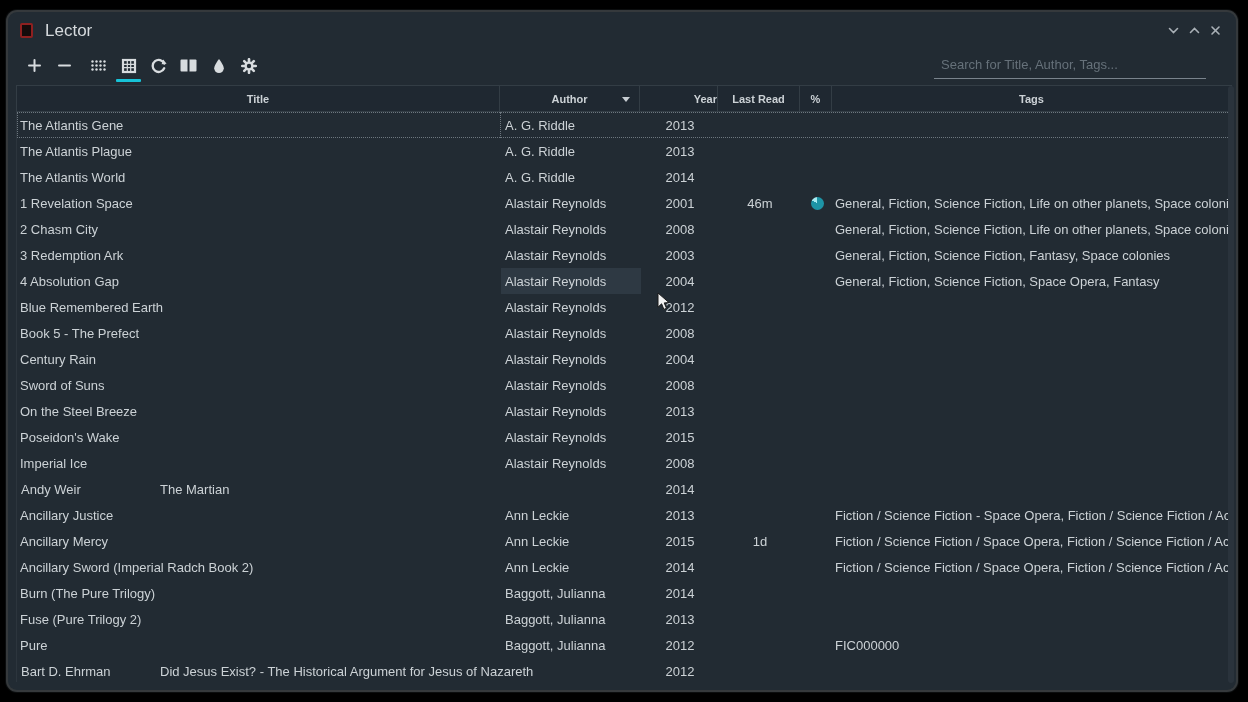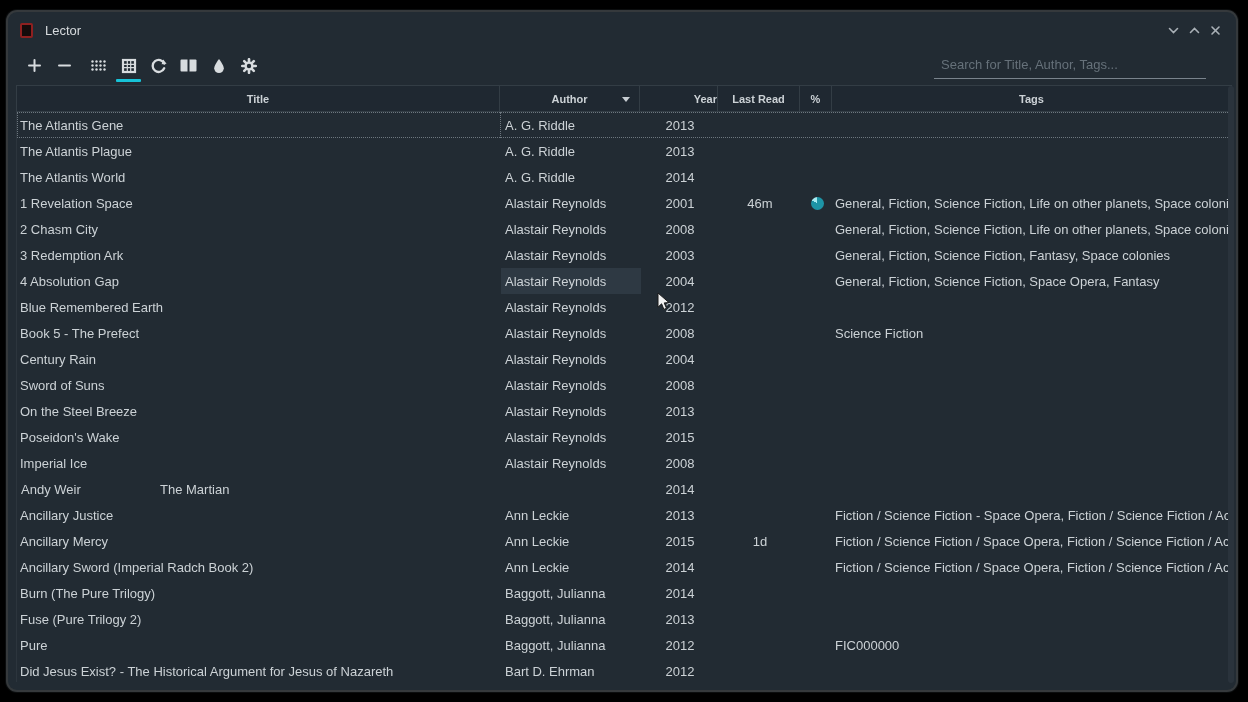--- a/index.html
+++ b/index.html
@@ -8,21 +8,21 @@
     font-family:"Liberation Sans","DejaVu Sans",sans-serif;
   }
   .window{
     position:absolute;left:8px;top:12px;width:1228px;height:678px;
     background:#222b33;border-radius:9px;
     box-shadow:0 0 0 2px #35393c, 0 0 0 3px #0b0d0e;
   }
   
   .titlebar{height:37px;display:flex;align-items:center;padding:0 12px;}
   .app-icon{width:13px;height:15px;background:#150b0b;border:2px solid #8f2020;border-radius:2px;margin-right:12px;box-sizing:border-box;}
-  .win-title{font-size:13px;color:#d6dadd;}
+  .win-title{font-size:17px;color:#d6dadd;}
   .tb-spacer{flex:1;}
   .winctl{width:18px;height:18px;display:flex;align-items:center;justify-content:center;cursor:default;margin-left:3px;}
   .winctl svg{stroke:#a9b0b6;stroke-width:1.6;fill:none;stroke-linecap:round;}
   
   .toolbar{height:33px;display:flex;align-items:center;padding:0 26px 0 12px;}
   .tbtn{width:29px;height:26px;margin-right:1px;display:flex;align-items:center;justify-content:center;position:relative;border-radius:3px;}
   .tbtn svg{stroke:#d8dcdf;fill:none;stroke-width:2;stroke-linecap:round;}
   .tbtn svg .fl{fill:#d8dcdf;stroke:none;}
   .tbtn.gap{margin-left:4px;}
   .tbtn.active::after{content:"";position:absolute;left:2px;right:2px;bottom:-3px;height:3px;background:var(--accent);border-radius:1px;}
@@ -258,21 +258,20 @@
           <div class="cell c-last"></div>
           <div class="cell c-pct"></div>
           <div class="cell c-tags"></div>
         </div>
         <div class="row">
           <div class="cell c-title">Book 5 - The Prefect</div>
           <div class="cell c-author">Alastair Reynolds</div>
           <div class="cell c-year">2008</div>
           <div class="cell c-last"></div>
           <div class="cell c-pct"></div>
-          <div class="cell c-tags">Science Fiction</div>
         </div>
         <div class="row">
           <div class="cell c-title">Century Rain</div>
           <div class="cell c-author">Alastair Reynolds</div>
           <div class="cell c-year">2004</div>
           <div class="cell c-last"></div>
           <div class="cell c-pct"></div>
           <div class="cell c-tags"></div>
         </div>
         <div class="row">
@@ -357,22 +356,22 @@
         </div>
         <div class="row">
           <div class="cell c-title">Pure</div>
           <div class="cell c-author">Baggott, Julianna</div>
           <div class="cell c-year">2012</div>
           <div class="cell c-last"></div>
           <div class="cell c-pct"></div>
           <div class="cell c-tags">FIC000000</div>
         </div>
         <div class="row">
+          <div class="cell c-author">Bart D. Ehrman</div>
           <div class="cell c-title">Did Jesus Exist? - The Historical Argument for Jesus of Nazareth</div>
-          <div class="cell c-author">Bart D. Ehrman</div>
           <div class="cell c-year">2012</div>
           <div class="cell c-last"></div>
           <div class="cell c-pct"></div>
           <div class="cell c-tags"></div>
         </div>
       </div>
   </div>
 
   <div class="scrollbar"></div>
 </div>

